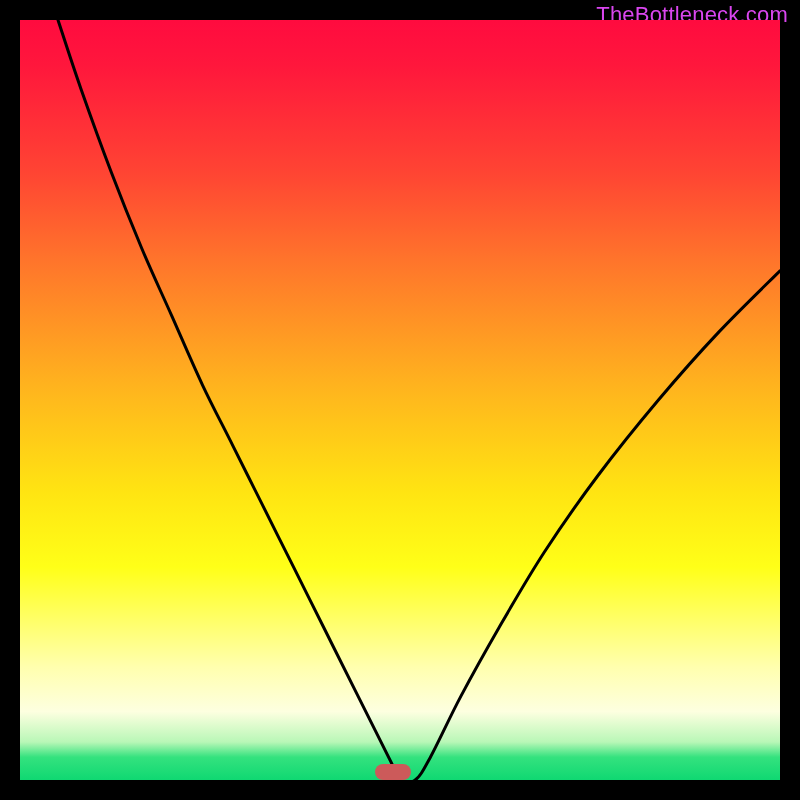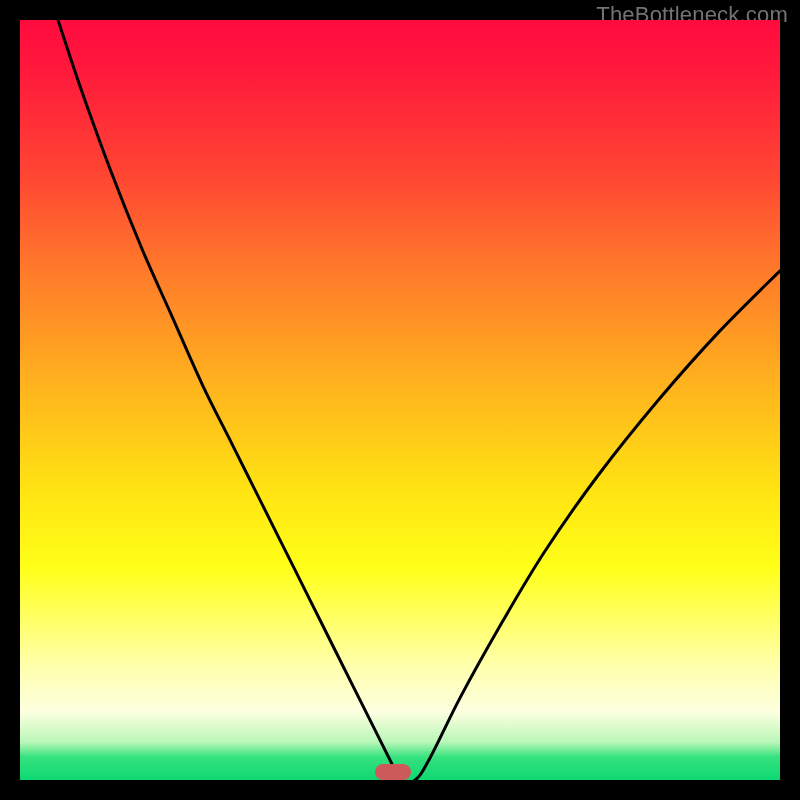--- a/index.html
+++ b/index.html
@@ -52,21 +52,21 @@
     position: absolute;
     width: 36px;
     height: 16px;
     border-radius: 8px;
     background: #cc5a5a;
   }
   .watermark {
     position: absolute;
     top: 2px;
     right: 12px;
-    color: #737373;
+    color: #d946ef;
     font-size: 22px;
     font-weight: 500;
     letter-spacing: 0.2px;
     user-select: none;
     text-align: right;
   }
 </style>
 </head>
 <body>
 

